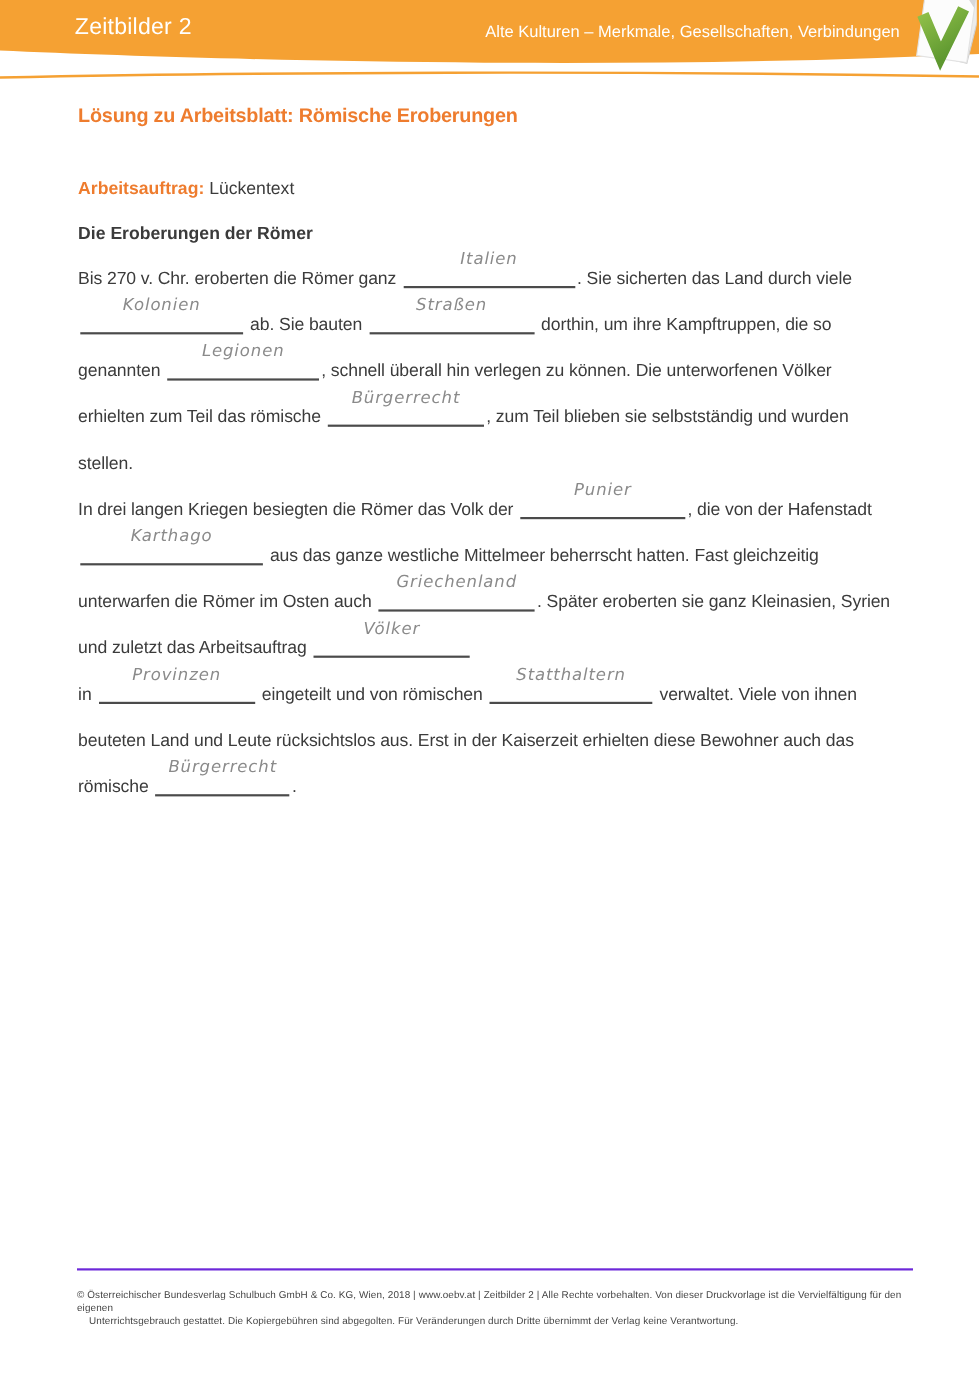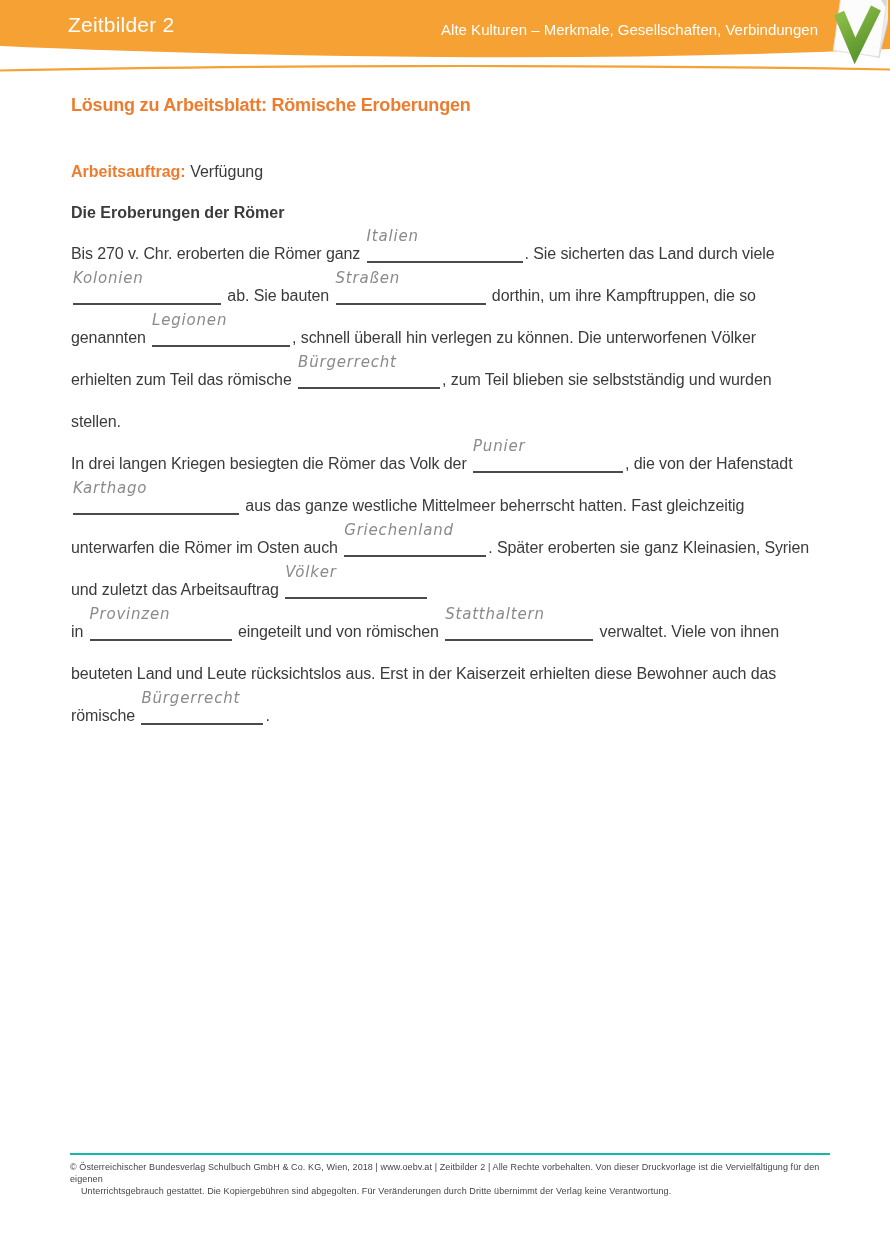--- a/index.html
+++ b/index.html
@@ -81,35 +81,36 @@
     display: inline-block;
     position: relative;
     height: 6px;
     border-bottom: 2px solid #4b4b4b;
     vertical-align: -4px;
     margin: 0 2px;
   }
   .answer {
     position: absolute;
     left: 0; right: 0; bottom: 4px;
+    text-align: center;
     font-family: "DejaVu Sans", sans-serif;
     font-style: italic;
     font-size: 15px;
     color: #8a8a8a;
     letter-spacing: 0.8px;
     white-space: nowrap;
   }
 
   
   .footer {
     position: absolute;
     left: 70px; top: 1153px;
     width: 760px;
-    border-top: 2px solid #14b8a6;
-    padding-top: 6px;
+    border-top: 2px solid #6d28d9;
+    padding-top: 16px;
     font-size: 9px;
     line-height: 12px;
     color: #454545;
     letter-spacing: 0.1px;
   }
   .footer-line2 { padding-left: 11px; }
 </style>
 </head>
 <body>
 
@@ -136,21 +137,21 @@
     <g transform="rotate(8 48 26)">
       <rect x="25" y="-12" width="46" height="66" fill="#fcfcfc" stroke="#e2e2e2" stroke-width="1"></rect>
       <polygon points="71,-12 71,4 57,-12" fill="#d8d8d8"></polygon>
     </g>
     <path d="M27 13 L43 51 L64 8" fill="none" stroke="url(#chkgrad)" stroke-width="11" stroke-linecap="butt"></path>
   </svg>
 
   <h1 class="page-title" style="color:#EE7C2E; margin:0;">Lösung zu Arbeitsblatt: Römische Eroberungen</h1>
 
   <div class="task-line">
-    <span class="task-label" style="color:#EE7C2E;">Arbeitsauftrag:</span><span> Verfügung</span>
+    <span class="task-label" style="color:#EE7C2E;">Arbeitsauftrag:</span><span> Lückentext</span>
   </div>
 
   <div class="section-heading">Die Eroberungen der Römer</div>
 
   <div class="worksheet">
       <div class="ws-line"><span>Bis 270 v. Chr. eroberten die Römer ganz </span><span class="blank" style="width: 156px;"><span class="answer">Italien</span></span><span>. Sie sicherten das Land durch viele</span></div>
       <div class="ws-line"><span class="blank" style="width: 148px;"><span class="answer">Kolonien</span></span><span> ab. Sie bauten </span><span class="blank" style="width: 150px;"><span class="answer">Straßen</span></span><span> dorthin, um ihre Kampftruppen, die so</span></div>
       <div class="ws-line"><span>genannten </span><span class="blank" style="width: 138px;"><span class="answer">Legionen</span></span><span>, schnell überall hin verlegen zu können. Die unterworfenen Völker</span></div>
       <div class="ws-line"><span>erhielten zum Teil das römische </span><span class="blank" style="width: 142px;"><span class="answer">Bürgerrecht</span></span><span>, zum Teil blieben sie selbstständig und wurden</span></div>
       <div class="ws-line"><span>stellen.</span></div>

